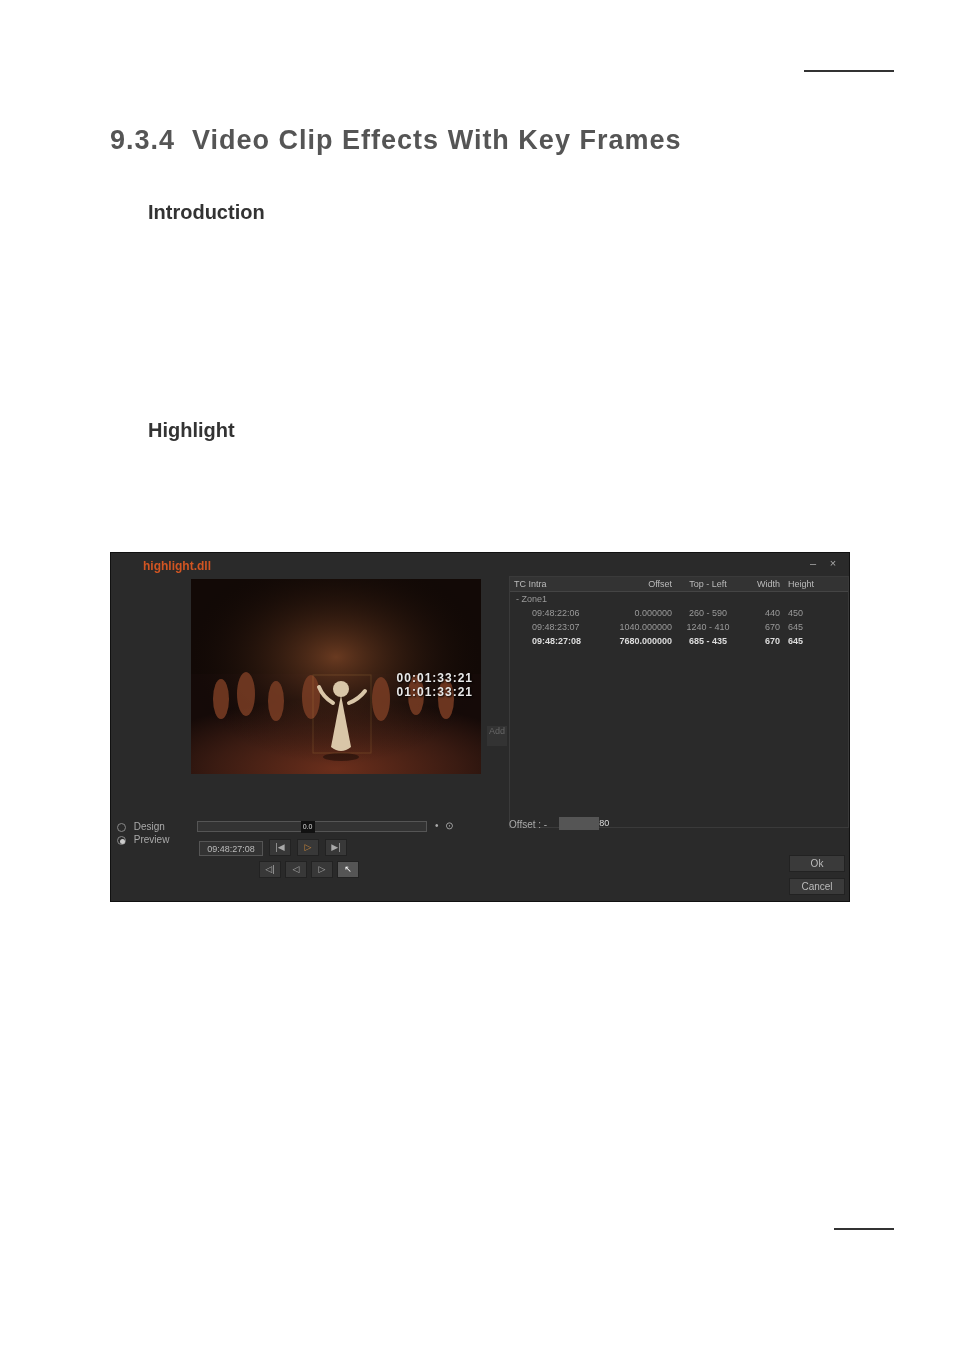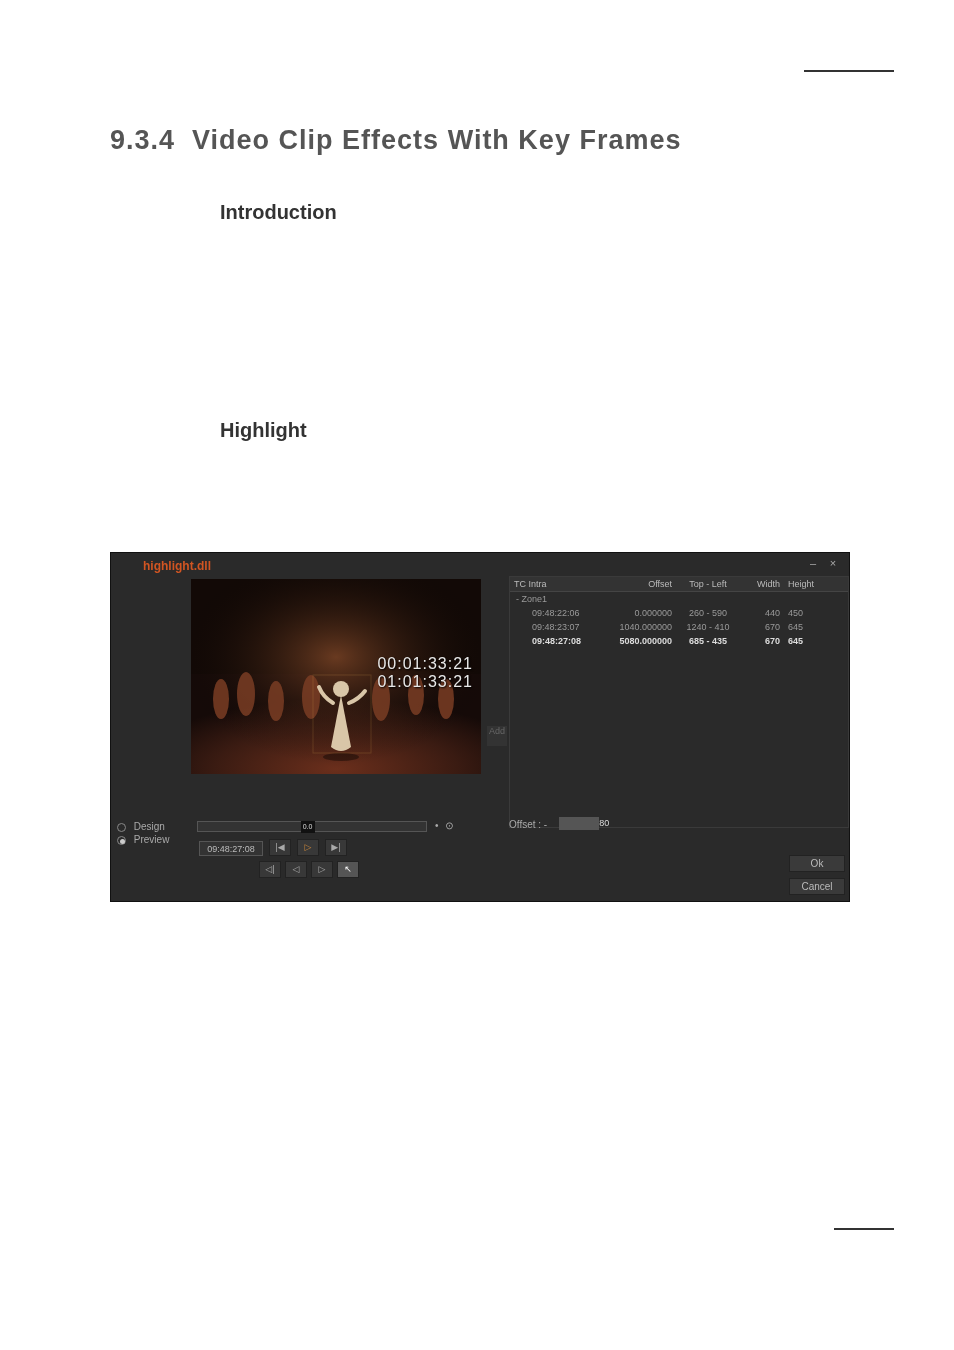--- a/index.html
+++ b/index.html
@@ -39,21 +39,21 @@
     font-weight: bold;
     color: #555555;
     margin-top: 85px;
     margin-bottom: 32px;
     letter-spacing: 1px;
   }
   .subheading {
     font-size: 20px;
     font-weight: bold;
     color: #333333;
-    margin-left: 110px;
+    margin-left: 38px;
     margin-bottom: 30px;
     margin-top: 45px;
   }
   .spacer1 { height: 120px; }
   .spacer2 { height: 60px; }
 
   
   .dlg {
     width: 740px;
     height: 350px;
@@ -141,26 +141,27 @@
     top: 8px;
     width: 290px;
     height: 195px;
     background: #1a0f0d;
     overflow: hidden;
   }
   .preview-area svg { width: 100%; height: 100%; display: block; }
   .tc-overlay {
     position: absolute;
     right: 8px;
-    top: 76px;
+    top: 92px;
     color: #e8e8e8;
-    font-size: 16px;
+    font-size: 12px;
     text-align: right;
     text-shadow: 1px 1px 2px #000;
     letter-spacing: 1px;
+    font-weight: bold;
   }
 
   .add-btn {
     position: absolute;
     left: 376px;
     top: 155px;
     width: 20px;
     height: 20px;
     font-size: 9px;
     color: #666;
@@ -471,21 +472,21 @@
         </div>
         <div class="trow">
           <div class="cell c1">09:48:23:07</div>
           <div class="cell c2">1040.000000</div>
           <div class="cell c3">1240 - 410</div>
           <div class="cell c4">670</div>
           <div class="cell c5">645</div>
         </div>
         <div class="trow bold">
           <div class="cell c1">09:48:27:08</div>
-          <div class="cell c2">5080.000000</div>
+          <div class="cell c2">7680.000000</div>
           <div class="cell c3">685 - 435</div>
           <div class="cell c4">670</div>
           <div class="cell c5">645</div>
         </div>
       </div>
 
       <div class="offset-row">
         <span>Offset : -</span>
         <div class="offset-val">80</div>
       </div>

